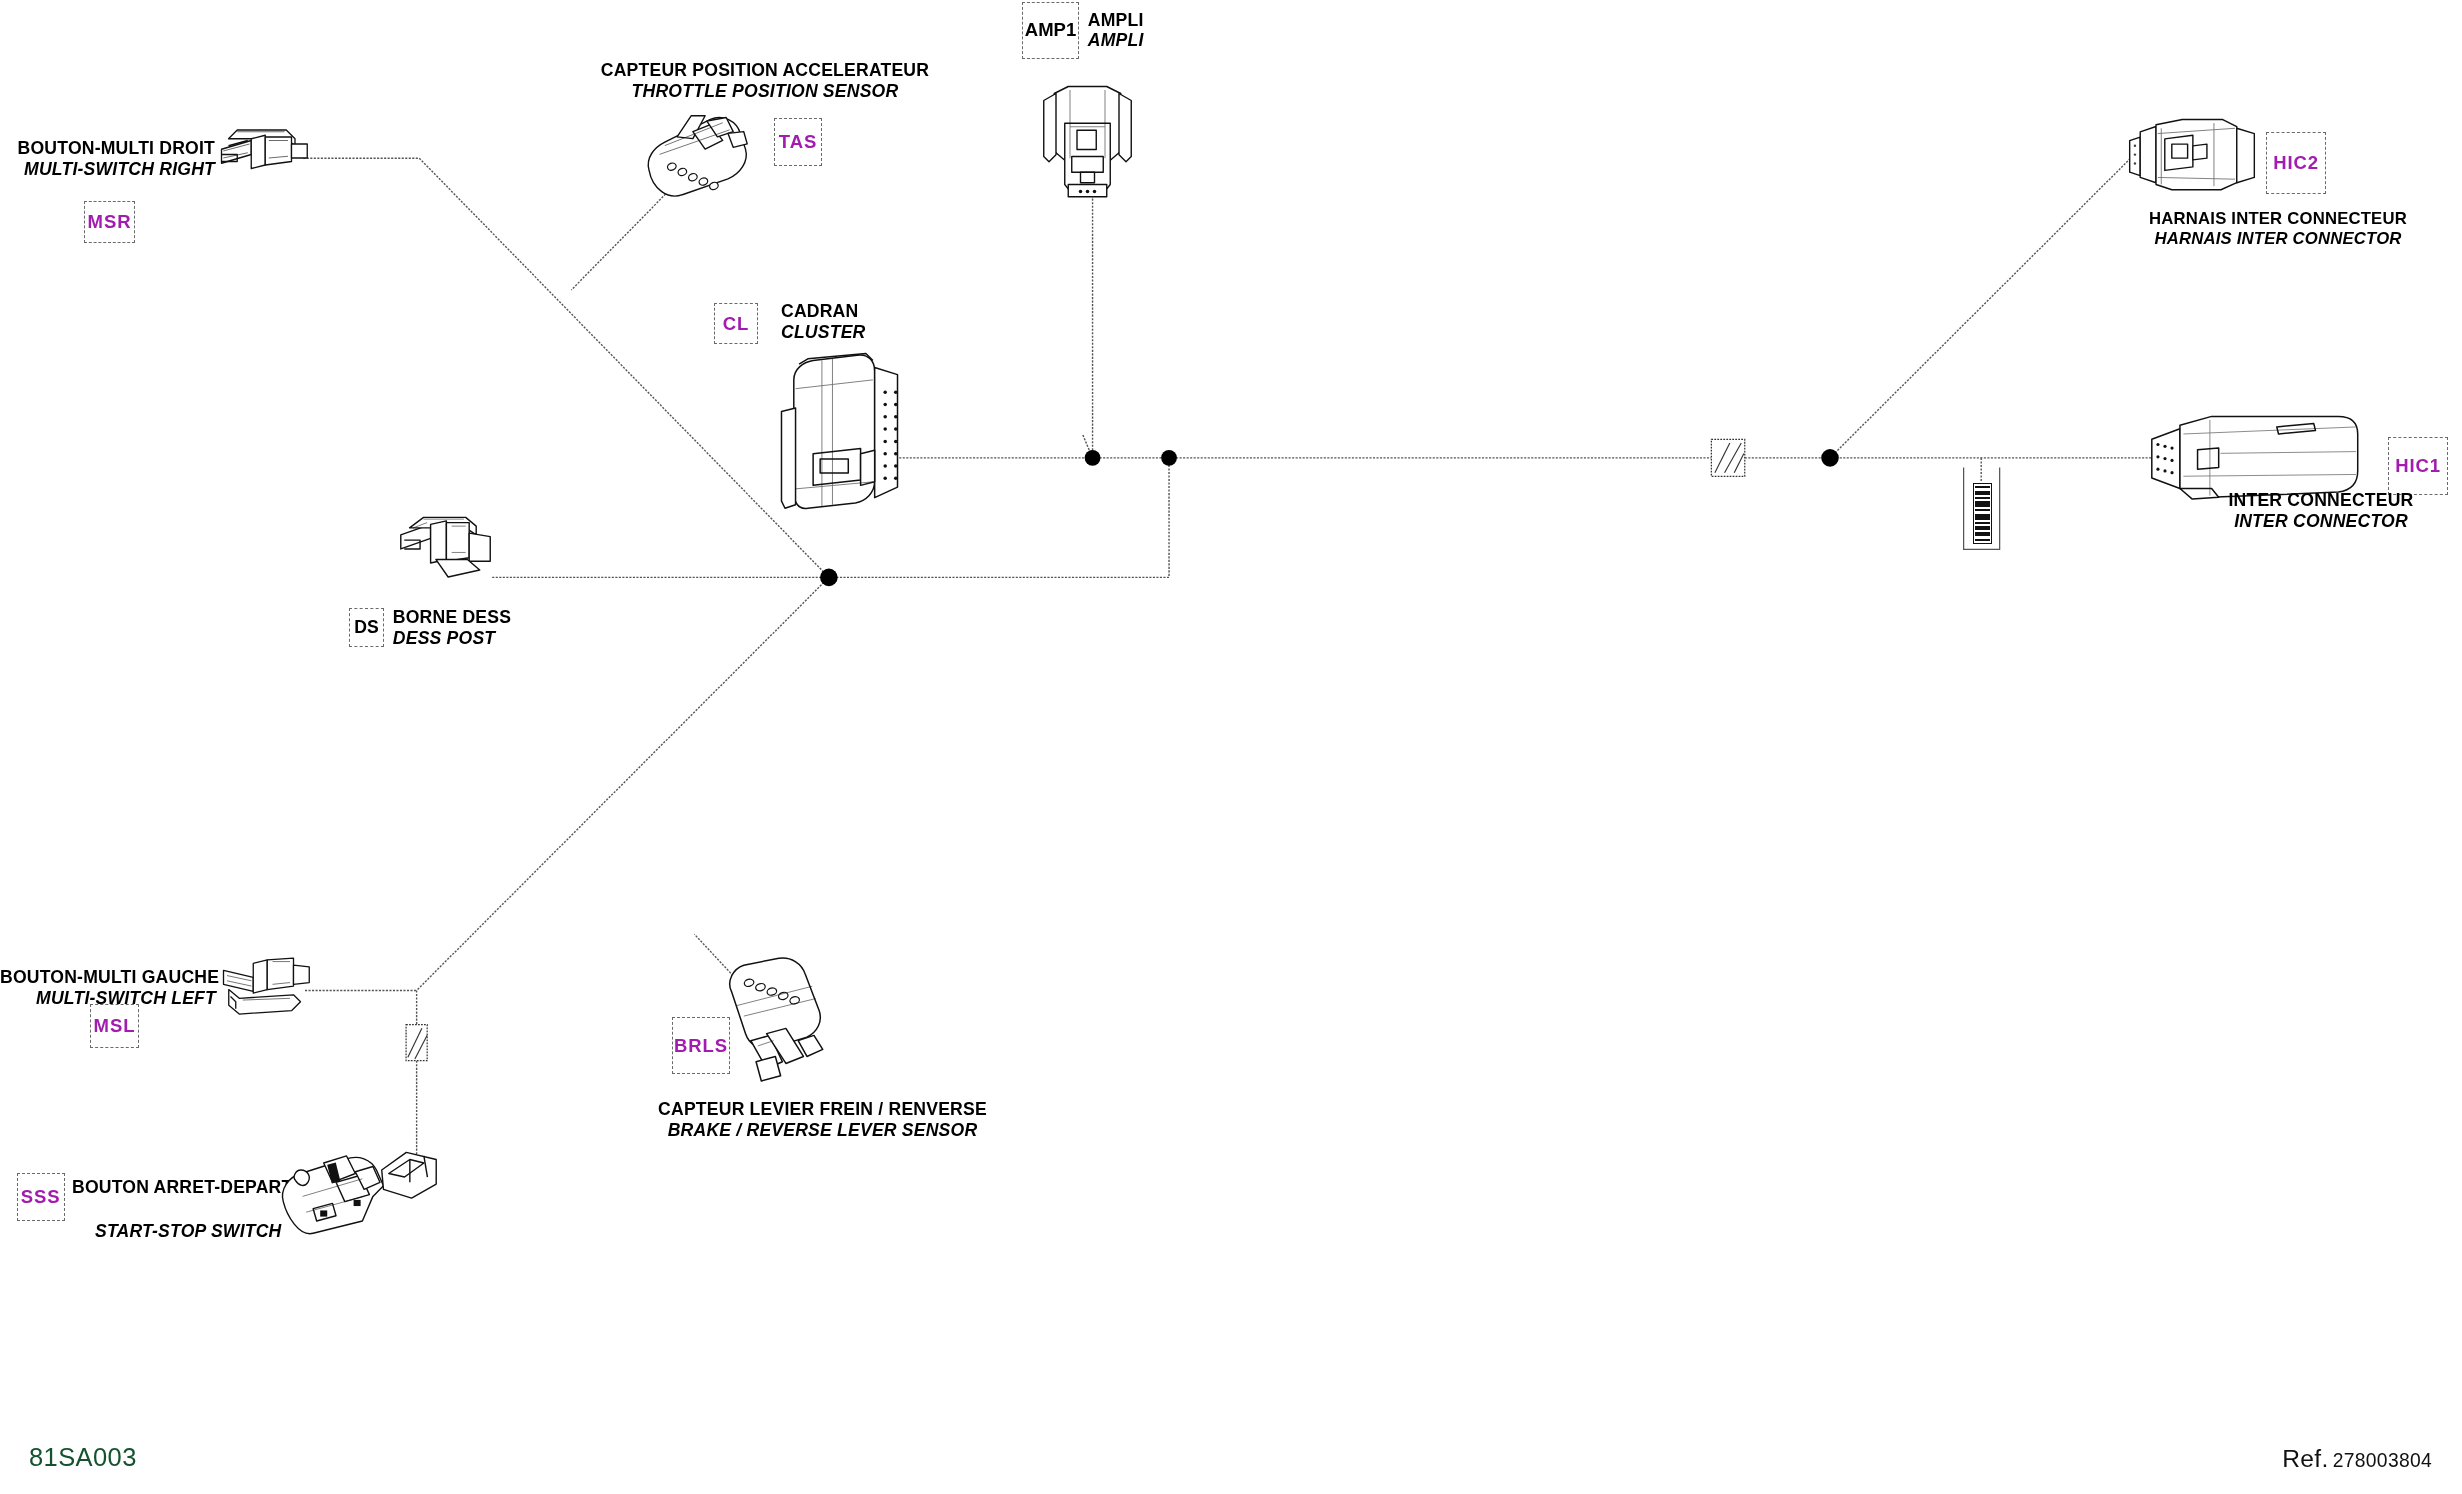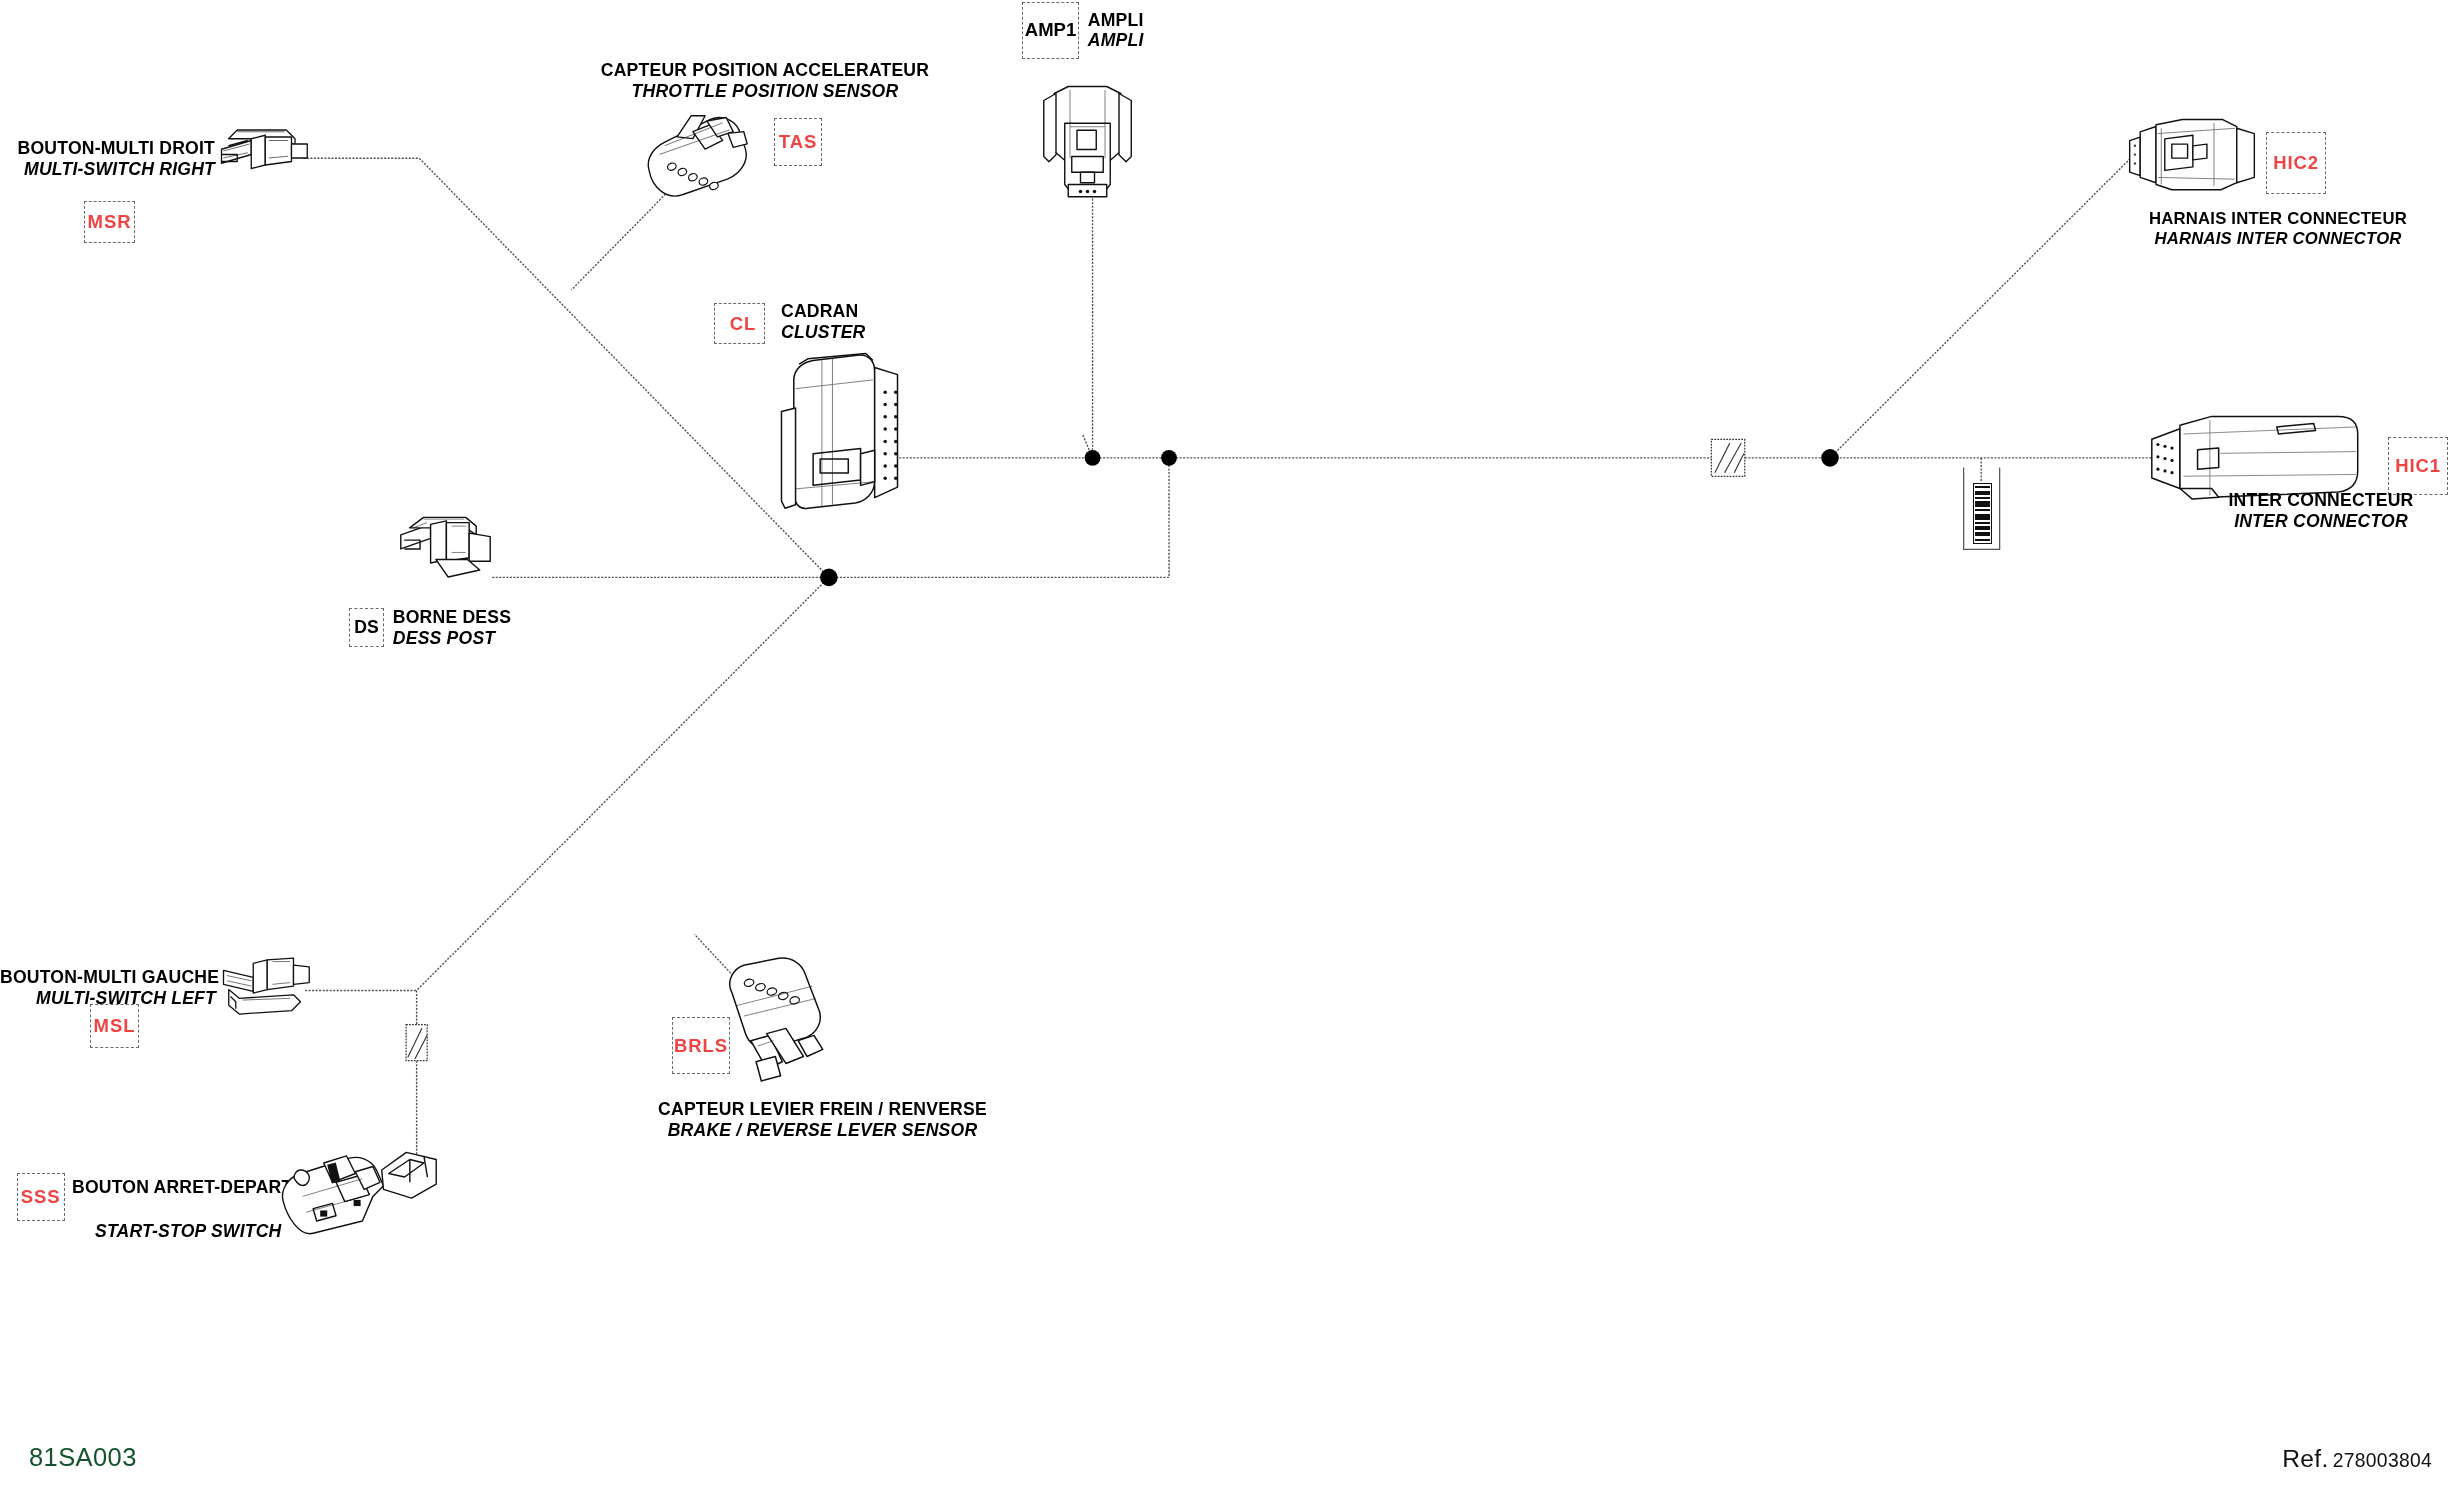--- a/index.html
+++ b/index.html
@@ -16,21 +16,21 @@
   .lbl{position:absolute;color:#000;white-space:nowrap;line-height:1.18;}
   .lbl .fr{font-size:17.6px;font-weight:bold;letter-spacing:0.2px;}
   .lbl .en{font-size:17.6px;font-weight:bold;font-style:italic;letter-spacing:0.2px;}
   .lbl.ctr{text-align:center;}
   .lbl.rgt{text-align:right;}
 
   .code{
     position:absolute;
     border:0.9px dashed #6a6a6a;
     display:flex;align-items:center;justify-content:center;
-    font-size:18.5px;font-weight:bold;color:#ef4444;
+    font-size:18.5px;font-weight:bold;color:#a21caf;
     letter-spacing:0.9px;
     background:transparent;
   }
 
   .codepair{position:absolute;display:flex;align-items:center;}
   .codepair .cbox{
     border:0.9px dashed #6a6a6a;border-right-width:0.9px;
     width:37px;height:39px;display:flex;align-items:center;justify-content:center;
     font-size:18.5px;font-weight:bold;
   }
@@ -239,21 +239,21 @@
           <circle cx="10" cy="54" r="1.4"></circle>
       </g>
     </svg>
   </div>
   <div class="code" style="left:2266px;top:132px;width:58px;height:60px;">HIC2</div>
   <div class="lbl ctr" style="left:2120px;top:209px;width:316px;">
     <div class="fr" style="font-size:16.7px;">HARNAIS INTER CONNECTEUR</div>
     <div class="en" style="font-size:16.7px;">HARNAIS INTER CONNECTOR</div>
   </div>
 
-  <div class="code" style="left:714px;top:303px;width:42px;height:39px;padding-left:7px;">CL</div>
+  <div class="code" style="left:714px;top:303px;width:42px;height:39px;">CL</div>
   <div class="lbl" style="left:781px;top:301px;">
     <div class="fr">CADRAN</div>
     <div class="en">CLUSTER</div>
   </div>
 
   <div class="part" style="left:769px;top:350px;">
     <svg width="141" height="167" viewBox="0 0 160 190">
       <g fill="#fff" stroke="#111" stroke-width="1.7" stroke-linejoin="round">
         <path d="M28 34 C28 22 38 14 50 12 L100 6 C112 4 120 12 120 24 L120 150 C120 162 110 172 98 174 L44 180 C32 182 28 172 28 160 Z"></path>
         <path d="M120 20 L146 28 L146 156 L120 168 Z"></path>

